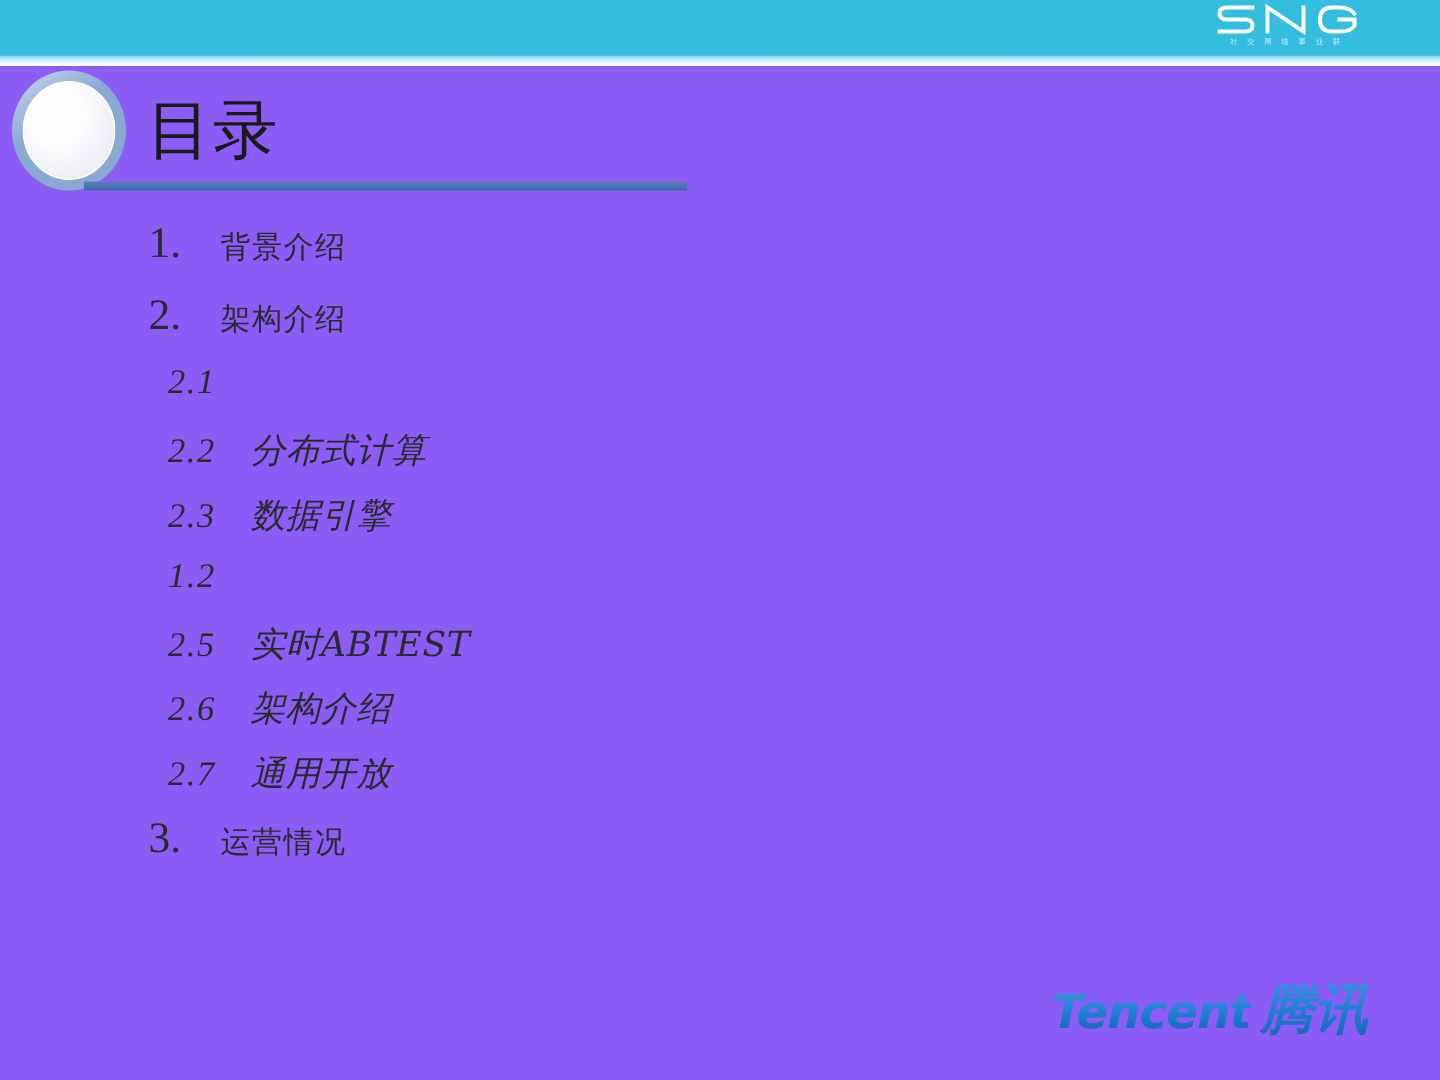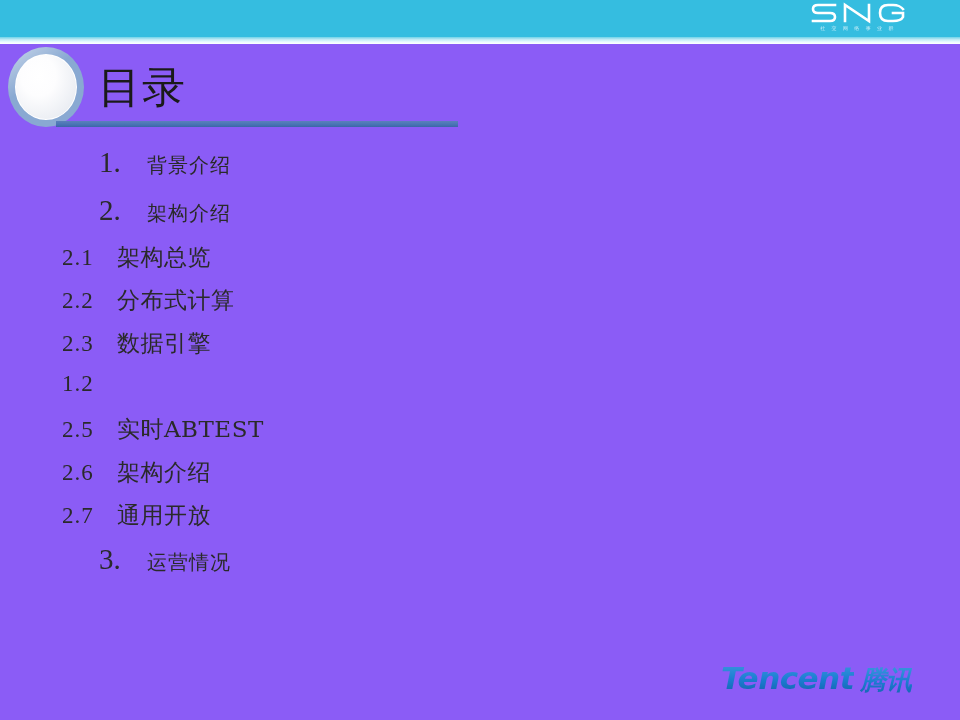--- a/index.html
+++ b/index.html
@@ -125,21 +125,22 @@
     display: flex;
     align-items: baseline;
     white-space: nowrap;
   }
   .toc-row.level1 {
     height: 48px;
     padding-left: 99px;
   }
   .toc-row.level2 {
     height: 43px;
-    padding-left: 62px;
+    padding-left: 112px;
+    font-style: italic;
   }
   .toc-num {
     color: #2a2a2a;
     font-family: "Liberation Serif", serif;
   }
   .toc-text {
     color: #2a2a2a;
     font-family: "DejaVu Serif", "Liberation Serif", serif;
   }
   .level1 .toc-num {
@@ -181,21 +182,21 @@
     color: #1b7cd1;
     background: linear-gradient(to bottom, #3e9be0 0%, #1b7cd1 55%, #1360a8 100%);
     -webkit-background-clip: text;
     background-clip: text;
     -webkit-text-fill-color: transparent;
   }
   .tencent-cn {
     font-family: Liberation Sans, sans-serif;
     font-style: italic;
     font-weight: bold;
-    font-size: 26px;
+    font-size: 36px;
     margin-left: 6px;
     color: #1b7cd1;
     background: linear-gradient(to bottom, #3e9be0 0%, #1b7cd1 55%, #1360a8 100%);
     -webkit-background-clip: text;
     background-clip: text;
     -webkit-text-fill-color: transparent;
   }
 </style>
 </head>
 <body>
@@ -231,21 +232,20 @@
       <span class="toc-text">背景介绍</span>
     </div>
 
     <div class="toc-row level1">
       <span class="toc-num">2.</span>
       <span class="toc-text">架构介绍</span>
     </div>
 
     <div class="toc-row level2">
       <span class="toc-num">2.1</span>
-      <span class="toc-text">架构总览</span>
     </div>
 
     <div class="toc-row level2">
       <span class="toc-num">2.2</span>
       <span class="toc-text">分布式计算</span>
     </div>
 
     <div class="toc-row level2">
       <span class="toc-num">2.3</span>
       <span class="toc-text">数据引擎</span>

